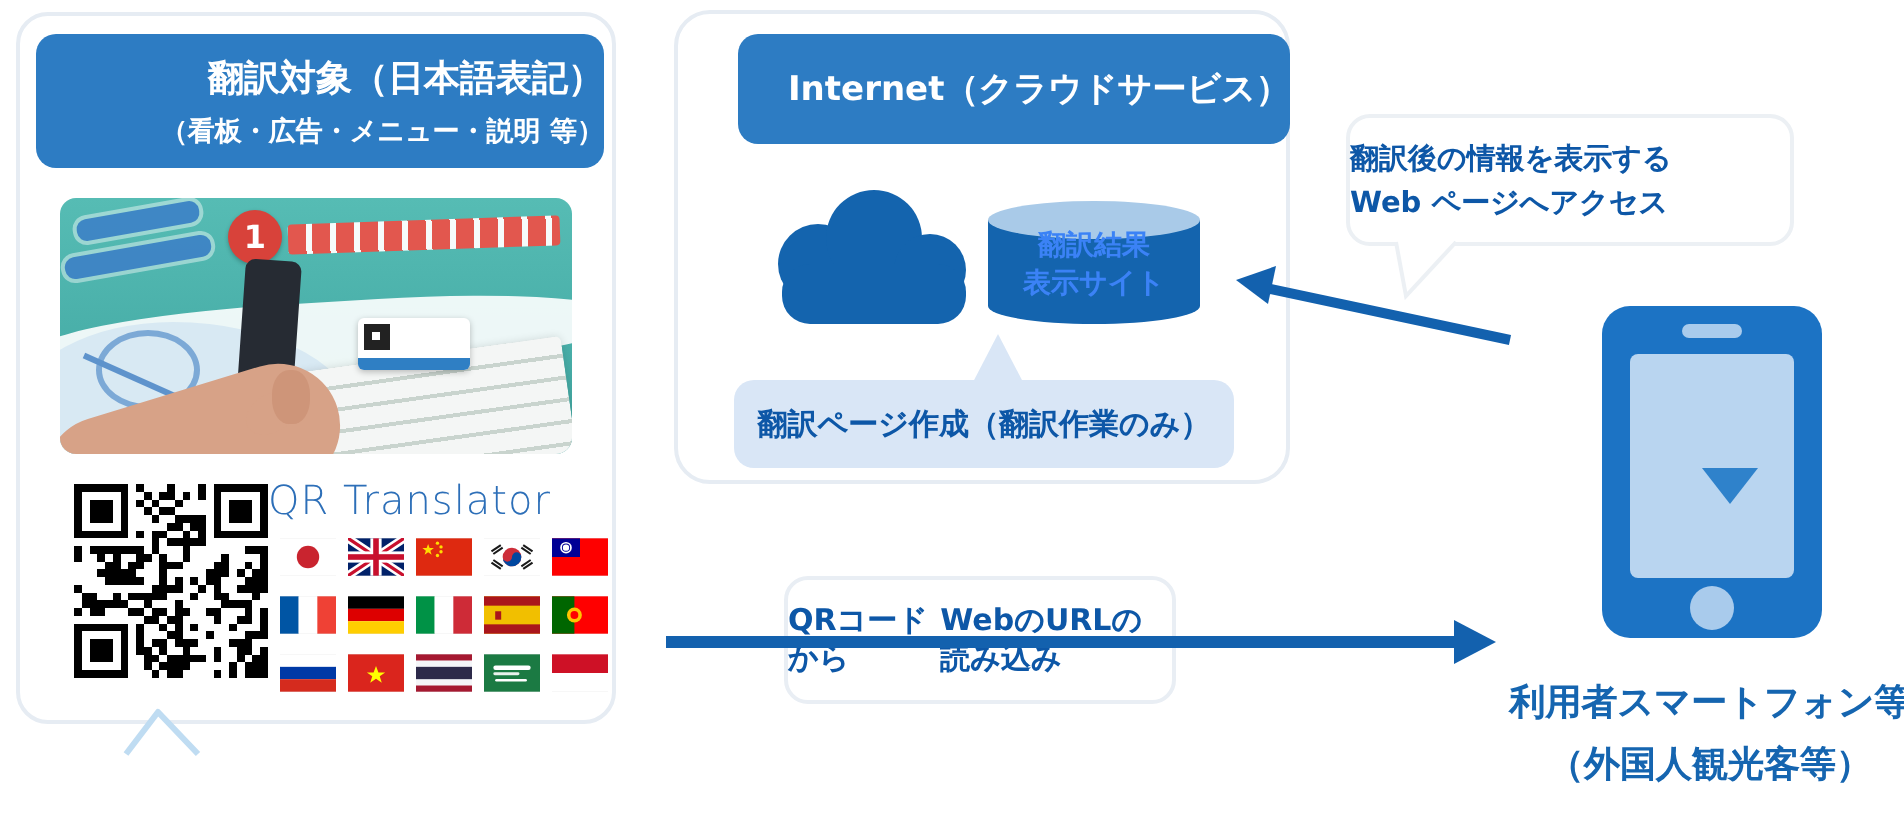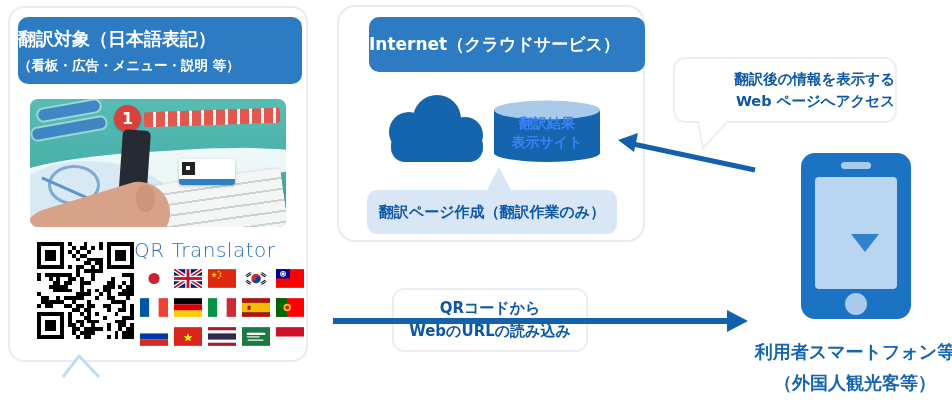--- a/index.html
+++ b/index.html
@@ -11,21 +11,21 @@
   }
   *{margin:0;padding:0;box-sizing:border-box}
   body{background:#fff;font-family:"DejaVu Sans","Liberation Sans",sans-serif}
   .canvas{position:relative;width:952px;height:420px;background:#fff;overflow:hidden}
 
   .card{position:absolute;background:#fff;border:2px solid var(--card_border);border-radius:18px}
   .left-card{left:8px;top:6px;width:300px;height:356px;border-radius:16px}
   .mid-card{left:337px;top:5px;width:308px;height:237px}
 
   .pill{position:absolute;background:var(--pill_blue);border-radius:10px;color:#fff;
-        display:flex;flex-direction:column;align-items:flex-start;justify-content:center;text-align:center}
+        display:flex;flex-direction:column;align-items:flex-end;justify-content:center;text-align:center}
   .left-pill{left:8px;top:9px;width:284px;height:67px;gap:6px}
   .left-pill .l1{font-size:18px;font-weight:bold}
   .left-pill .l2{font-size:13.5px;font-weight:bold}
   .mid-pill{left:30px;top:10px;width:276px;height:55px;font-size:17px;font-weight:bold}
 
   
   .photo{position:absolute;left:20px;top:91px;width:256px;height:128px;border-radius:8px;overflow:hidden}
   .ph-bg{position:absolute;inset:0;background:linear-gradient(180deg,#56BCB4 0%,#49AFA9 55%,#3FA49E 100%)}
   .ph-band{position:absolute;left:-15px;top:52px;width:300px;height:34px;background:rgba(255,255,255,.9);
            border-radius:50%/60%;transform:rotate(-3.5deg)}
@@ -69,25 +69,25 @@
                  display:flex;align-items:center;justify-content:center;
                  color:var(--text_blue);font-weight:bold;font-size:16px}
   .cloud{position:absolute;left:40px;top:83px;width:114px;height:74px}
   .cylinder{position:absolute;left:155px;top:93px;width:106px;height:64px}
   .cyl-text{position:absolute;left:0;top:14px;width:100%;text-align:center;color:#3b82f6;
             font-weight:bold;font-size:14px;line-height:19px}
   .light-bubble{position:absolute;left:28px;top:183px;width:250px;height:44px;background:var(--light_bubble);
                 border-radius:10px;display:flex;align-items:center;justify-content:center;
                 color:var(--text_blue);font-weight:bold;font-size:15px;z-index:3}
   .flow-label{position:absolute;left:392px;top:288px;width:196px;height:64px;background:#fff;
-              border:2px solid #E9EEF4;border-radius:12px;z-index:3;display:flex;flex-direction:column;
+              border:2px solid #E9EEF4;border-radius:12px;z-index:3;display:flex;
               align-items:center;justify-content:center;gap:4px;color:var(--text_blue);font-weight:bold;font-size:15px}
   .white-bubble{position:absolute;left:673px;top:57px;width:224px;height:66px;background:#fff;
                 border:2px solid #ECF0F4;border-radius:12px;z-index:3;display:flex;flex-direction:column;
-                align-items:flex-end;justify-content:center;gap:3px;color:var(--text_blue);font-weight:bold;font-size:14.5px}
+                align-items:flex-start;justify-content:center;gap:3px;color:var(--text_blue);font-weight:bold;font-size:14.5px}
 
   
   .phone{position:absolute;left:801px;top:153px;width:110px;height:166px;background:var(--phone_body);
          border-radius:14px;z-index:2}
   .phone .speaker{position:absolute;left:40px;top:9px;width:30px;height:7px;border-radius:4px;background:var(--phone_accent)}
   .phone .screen{position:absolute;left:14px;top:24px;width:82px;height:112px;border-radius:4px;background:var(--phone_screen)}
   .phone .home{position:absolute;left:44px;top:140px;width:22px;height:22px;border-radius:50%;background:var(--phone_accent)}
   .phone-label{position:absolute;left:752px;top:196px;width:193px;height:40px;background:var(--label_blue);
                border-radius:8px;z-index:4;display:flex;align-items:center;justify-content:center;
                color:#fff;font-weight:bold;font-size:14.5px}

